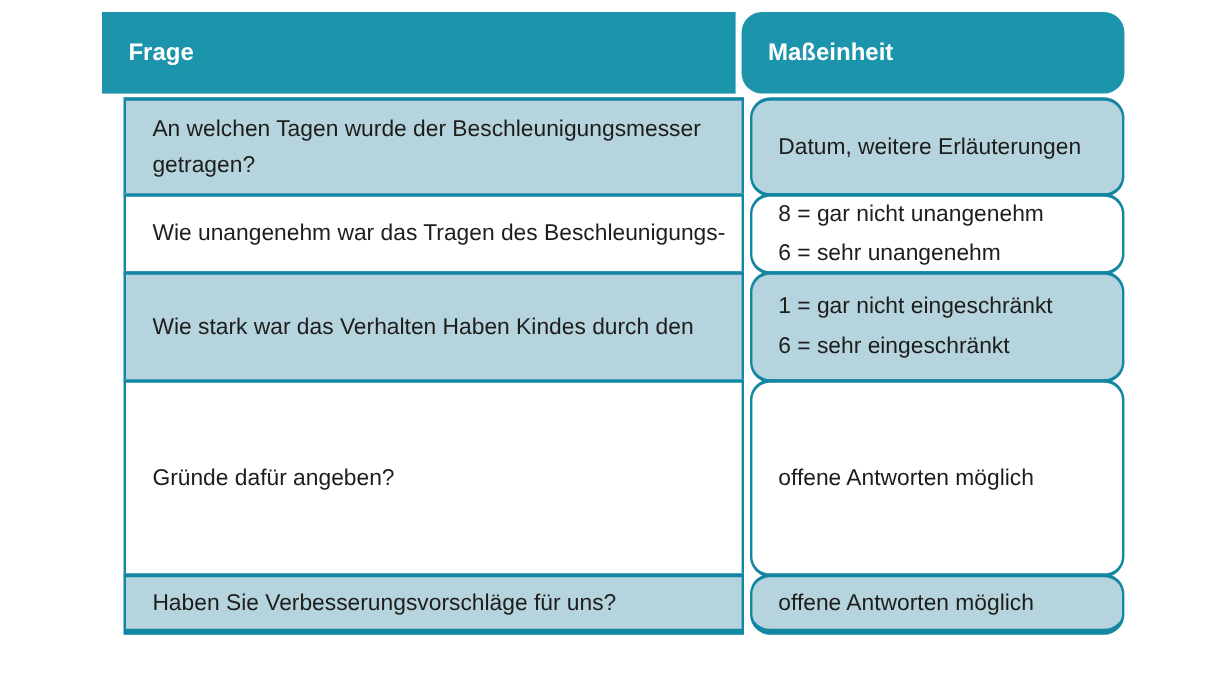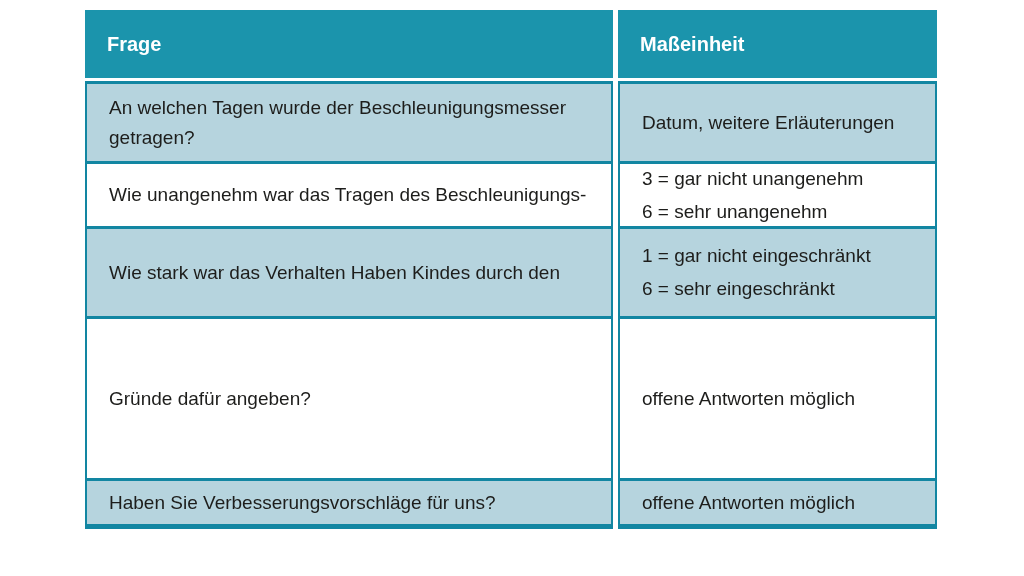--- a/index.html
+++ b/index.html
@@ -12,24 +12,24 @@
   }
   *{margin:0;padding:0;box-sizing:border-box;}
   body{background:#ffffff;font-family:"Liberation Sans", sans-serif;}
   .page{width:1024px;height:576px;background:#ffffff;overflow:hidden;position:relative;}
   .qtable{width:852px;margin:10px 0 0 85px;}
   .trow{display:flex;gap:5px;background:transparent;}
   .cell{display:flex;flex-direction:column;justify-content:center;
         padding-left:22px;padding-right:12px;color:var(--body_text);
         font-size:19px;line-height:30px;}
   .col1{width:528px;}
-  .col2{width:319px;}
+  .col2{width:319px;border-radius:17px;}
   .header-row .cell{background:var(--header_teal);color:var(--header_text);
         font-size:20px;font-weight:bold;height:68px;border:none;}
-  .tbody{margin-top:3px;}
+  .tbody{margin-top:3px;margin-left:18px;}
   .tbody .cell{border:3px solid var(--border_teal);border-left-width:2px;border-right-width:2px;}
   .tbody .trow + .trow{margin-top:-3px;}
   .bg-blue .cell{background:var(--row_light_blue);}
   .bg-white .cell{background:var(--row_white);}
   .r1 .cell{height:83px;}
   .r2 .cell{height:68px;}
   .r3 .cell{height:93px;}
   .r4 .cell{height:165px;}
   .r5 .cell{height:51px;border-bottom-width:5px;}
   .line{white-space:nowrap;}
@@ -60,21 +60,21 @@
         <div class="cell col2">
           <div class="line">Datum, weitere Erläuterungen</div>
         </div>
       </div>
 
       <div class="trow bg-white r2">
         <div class="cell col1">
           <div class="line">Wie unangenehm war das Tragen des Beschleunigungs-</div>
         </div>
         <div class="cell col2">
-          <div class="line">3 = gar nicht unangenehm</div>
+          <div class="line">8 = gar nicht unangenehm</div>
           <div class="line">6 = sehr unangenehm</div>
         </div>
       </div>
 
       <div class="trow bg-blue r3">
         <div class="cell col1">
           <div class="line">Wie stark war das Verhalten Haben Kindes durch den</div>
         </div>
         <div class="cell col2">
           <div class="line">1 = gar nicht eingeschränkt</div>

